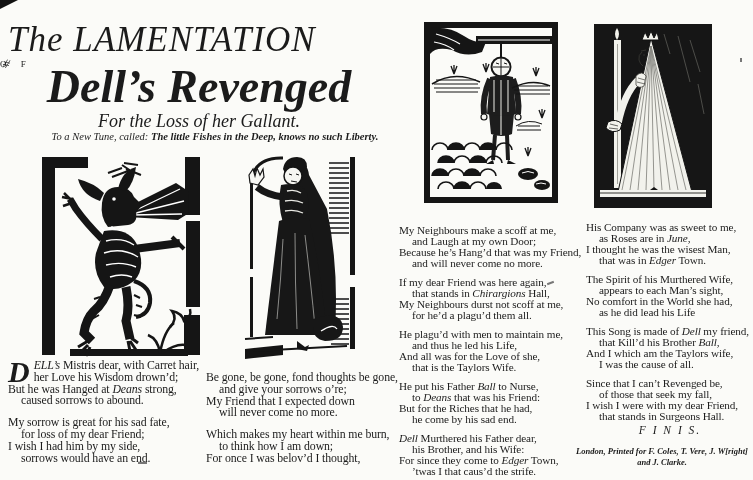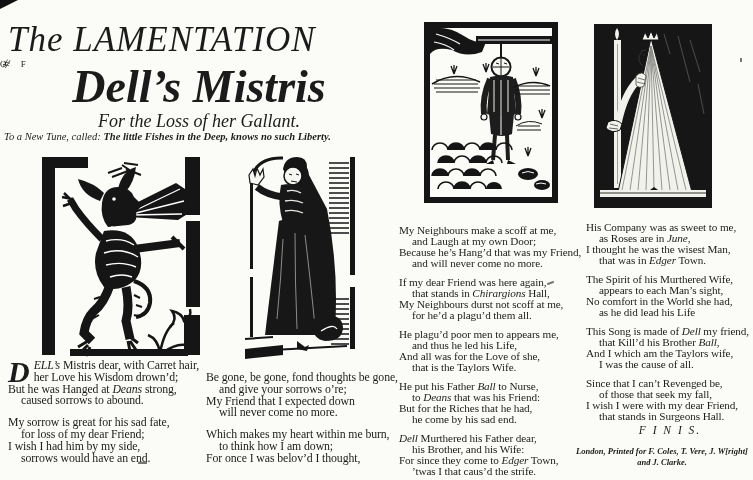--- a/index.html
+++ b/index.html
@@ -12,21 +12,21 @@
   
   .lhalf { position:absolute; left:0; top:0; width:398px; }
   .title1 { position:absolute; left:0; top:20px; width:398px; text-align:left;
             font-style:italic; font-size:35px; letter-spacing:1px; white-space:nowrap;margin-left:8px; }
   .title-of { position:absolute; left:0; top:59px; width:398px; 
               font-size:9px; letter-spacing:6px; }
   .title2 { position:absolute; left:0; top:60px; width:398px; text-align:center;
             font-style:italic; font-weight:bold; font-size:46px; white-space:nowrap; }
   .subtitle { position:absolute; left:0; top:111px; width:398px; text-align:center;
               font-style:italic; font-size:18px; }
-  .tuneline { position:absolute; left:4px; top:131px; width:398px; 
+  .tuneline { position:absolute; left:16px; top:131px; width:398px; text-align:center;
               font-style:italic; font-size:10.5px; white-space:nowrap; }
   .tuneline .tune-title { font-weight:bold; }
   
   .verse-col { position:absolute; }
   .vline { font-size:11.2px; line-height:11px; letter-spacing:-0.1px; white-space:nowrap; }
   .vline.ind { padding-left:13px; }
   .stanza { margin-bottom:8px; }
   .loose .vline { font-size:11.8px; line-height:11.8px; }
   .loose .stanza { margin-bottom:10px; }
   .dropcap { float:left; font-size:30px; line-height:22px; font-style:italic;
@@ -52,21 +52,21 @@
 
   <div class="corner-tl"></div>
   <div class="margin-mark">#</div>
   <div class="speck" style="left:138px;top:462px;width:9px;height:2px;"></div>
   <div class="speck" style="left:547px;top:282px;width:7px;height:2px;transform:rotate(-20deg);"></div>
   <div class="speck" style="left:740px;top:58px;width:2px;height:4px;"></div>
 
   <div class="lhalf">
     <div class="title1">The LAMENTATION</div>
     <div class="title-of">O F</div>
-    <div class="title2">Dell’s Mistris</div>
+    <div class="title2">Dell’s Revenged</div>
     <div class="subtitle">For the Loss of her Gallant.</div>
     <div class="tuneline"><span class="tune-prefix">To a New Tune, called: </span><span class="tune-title">The little Fishes in the Deep, knows no such Liberty.</span></div>
   </div>
 
   <svg style="left:42px;top:157px;" width="158" height="203" viewBox="0 0 158 203">
     <g fill="#151515">
       <rect x="0" y="0" width="13" height="198"></rect>
       <rect x="0" y="0" width="46" height="11"></rect>
       <rect x="143" y="0" width="15" height="58"></rect>
       <rect x="144" y="64" width="14" height="86"></rect>
@@ -270,21 +270,21 @@
         <div class="vline">Because he’s Hang’d that was my Friend,</div>
         <div class="vline ind">and will never come no more.</div>
       </div>
       <div class="stanza">
         <div class="vline">If my dear Friend was here again,</div>
         <div class="vline ind">that stands in <i>Chirargions</i> Hall,</div>
         <div class="vline">My Neighbours durst not scoff at me,</div>
         <div class="vline ind">for he’d a plagu’d them all.</div>
       </div>
       <div class="stanza">
-        <div class="vline">He plagu’d poor men to appears me,</div>
+        <div class="vline">He plagu’d with men to maintain me,</div>
         <div class="vline ind">and thus he led his Life,</div>
         <div class="vline">And all was for the Love of she,</div>
         <div class="vline ind">that is the Taylors Wife.</div>
       </div>
       <div class="stanza">
         <div class="vline">He put his Father <i>Ball</i> to Nurse,</div>
         <div class="vline ind">to <i>Deans</i> that was his Friend:</div>
         <div class="vline">But for the Riches that he had,</div>
         <div class="vline ind">he come by his sad end.</div>
       </div>

